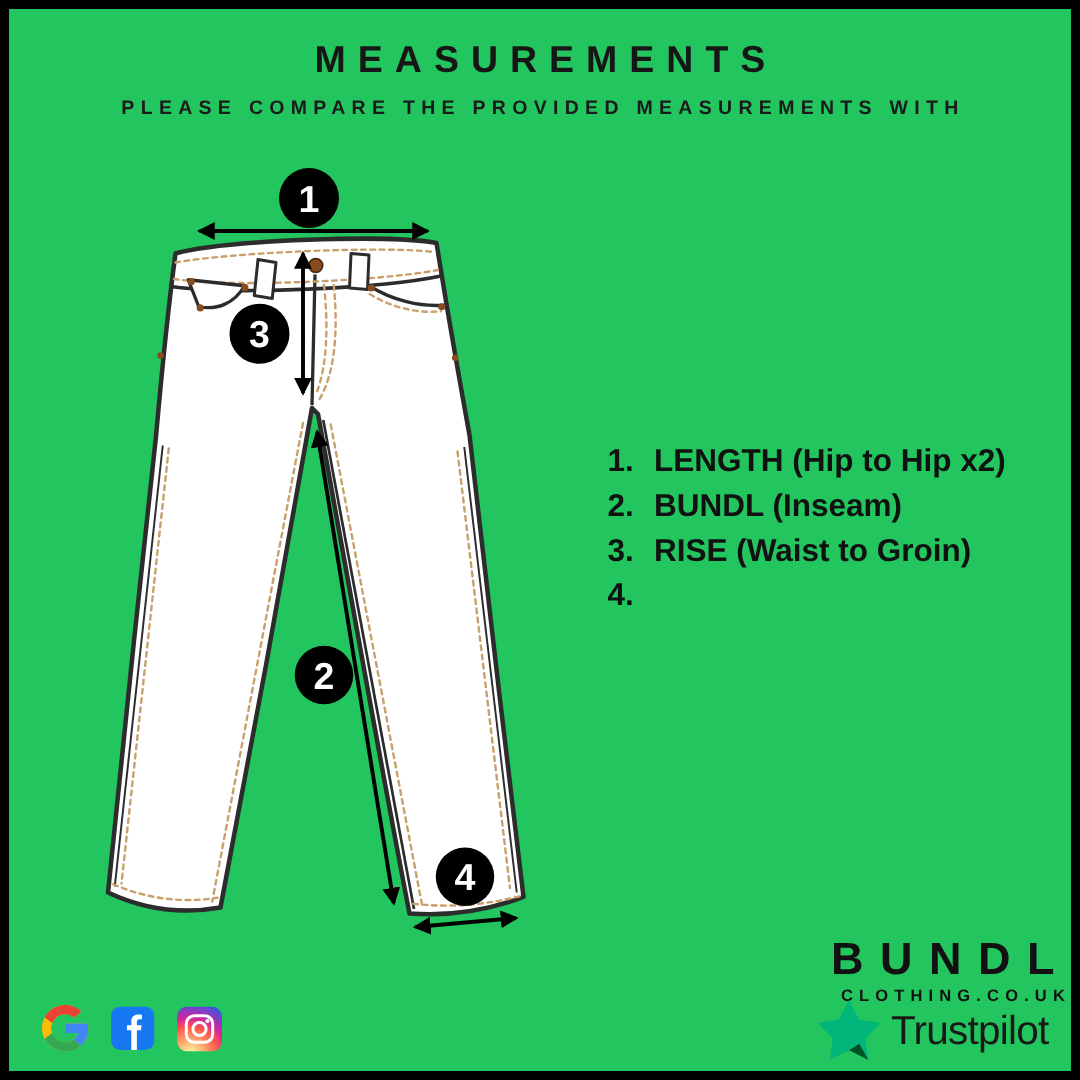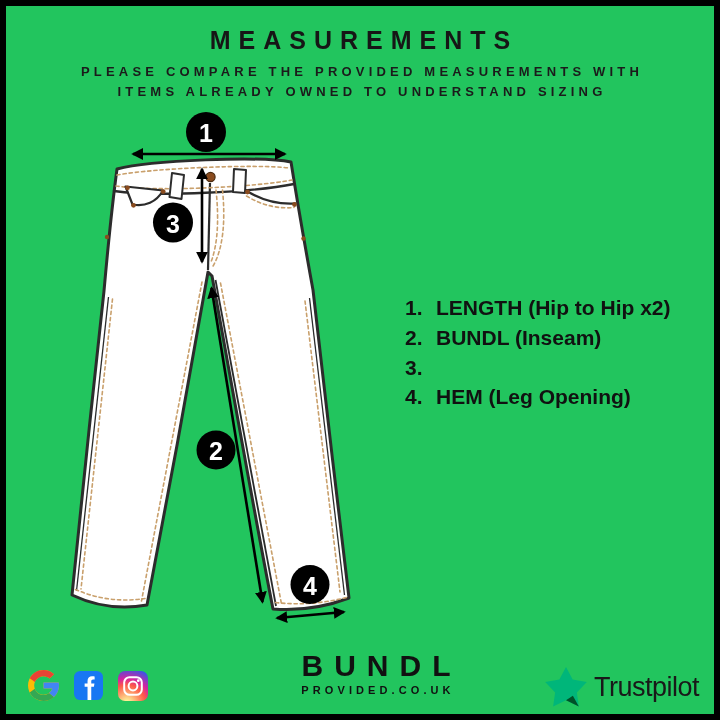--- a/index.html
+++ b/index.html
@@ -18,36 +18,35 @@
   .stitch{fill:none;stroke-width:1.6;stroke-dasharray:3.2 3;stroke-linecap:round;}
   .arrow{stroke:#000;stroke-width:2.6;}
   .callout-num{font-family:"Liberation Sans",sans-serif;font-weight:bold;font-size:25px;
                text-anchor:middle;dominant-baseline:central;}
   
   .legend{position:absolute;left:399px;top:287px;color:#111;}
   .legend-row{display:flex;font-size:21px;font-weight:bold;line-height:29.8px;}
   .legend-num{width:31px;flex:0 0 31px;}
   
   .social{position:absolute;left:22px;top:664px;display:flex;align-items:center;gap:15px;}
-  .brand{position:absolute;left:0;right:0;top:645px;text-align:center;color:#111;padding-left:32px;}
+  .brand{position:absolute;left:0;right:0;top:619px;text-align:right;color:#111;padding-left:32px;}
   .brand-name{font-size:30px;font-weight:bold;letter-spacing:11px;margin-left:11px;line-height:30px;}
   .brand-sub{font-size:11px;font-weight:bold;letter-spacing:4.1px;margin-left:4px;margin-top:3px;}
   .trustpilot{position:absolute;left:538px;top:660px;display:flex;align-items:center;gap:6px;}
   .tp-label{font-size:27px;font-weight:normal;letter-spacing:-0.5px;}
 </style>
 </head>
 <body>
 
 <div class="frame">
 
   <div class="header">
     <div class="title">MEASUREMENTS</div>
     <div class="subtitle">
       <div>PLEASE COMPARE THE PROVIDED MEASUREMENTS WITH</div>
-      <div>ITEMS ALREADY OWNED TO UNDERSTAND SIZING</div>
     </div>
   </div>
 
   <svg class="diagram" viewBox="0 0 720 720">
     <defs>
       <marker id="ah" viewBox="0 0 10 10" refX="8.5" refY="5" markerWidth="4.6" markerHeight="4.6" orient="auto-start-reverse" markerUnits="strokeWidth">
         <path d="M0,0 L10,5 L0,10 Z" fill="#000"></path>
       </marker>
     </defs>
 
@@ -126,24 +125,24 @@
     <div class="legend-row">
       <span class="legend-num">1.</span>
       <span class="legend-label">LENGTH (Hip to Hip x2)</span>
     </div>
     <div class="legend-row">
       <span class="legend-num">2.</span>
       <span class="legend-label">BUNDL (Inseam)</span>
     </div>
     <div class="legend-row">
       <span class="legend-num">3.</span>
+      <span class="legend-label">RISE (Waist to Groin)</span>
     </div>
     <div class="legend-row">
       <span class="legend-num">4.</span>
-      <span class="legend-label">HEM (Leg Opening)</span>
     </div>
   </div>
 
   <div class="social">
     <svg width="31" height="31" viewBox="4 4 40 40">
       <path d="M43.611 20.083H42V20H24v8h11.303c-1.649 4.657-6.08 8-11.303 8-6.627 0-12-5.373-12-12s5.373-12 12-12c3.059 0 5.842 1.154 7.961 3.039l5.657-5.657C34.046 6.053 29.268 4 24 4 12.955 4 4 12.955 4 24s8.955 20 20 20 20-8.955 20-20c0-1.341-.138-2.65-.389-3.917z" fill="#FBBC05"></path>
       <path d="M6.306 14.691l6.571 4.819C14.655 15.108 18.961 12 24 12c3.059 0 5.842 1.154 7.961 3.039l5.657-5.657C34.046 6.053 29.268 4 24 4 16.318 4 9.656 8.337 6.306 14.691z" fill="#EA4335"></path>
       <path d="M24 44c5.166 0 9.86-1.977 13.409-5.192l-6.19-5.238C29.211 35.091 26.715 36 24 36c-5.202 0-9.619-3.317-11.283-7.946l-6.522 5.025C9.505 39.556 16.227 44 24 44z" fill="#34A853"></path>
       <path d="M43.611 20.083H42V20H24v8h11.303c-.792 2.237-2.231 4.166-4.087 5.571l6.19 5.238C36.971 39.205 44 34 44 24c0-1.341-.138-2.65-.389-3.917z" fill="#4285F4"></path>
     </svg>
@@ -167,21 +166,21 @@
       </defs>
       <rect x="0" y="0" width="30" height="30" rx="7" fill="url(#iggrad)"></rect>
       <rect x="6.2" y="6.2" width="17.6" height="17.6" rx="5.3" fill="none" stroke-width="2" stroke="#ffffff"></rect>
       <circle cx="15" cy="15" r="4.4" fill="none" stroke-width="2" stroke="#ffffff"></circle>
       <circle cx="20.3" cy="9.7" r="1.4" fill="#ffffff"></circle>
     </svg>
   </div>
 
   <div class="brand">
     <div class="brand-name">BUNDL</div>
-    <div class="brand-sub">PROVIDED.CO.UK</div>
+    <div class="brand-sub">CLOTHING.CO.UK</div>
   </div>
 
   <div class="trustpilot">
     <svg width="44" height="42" viewBox="0 0 48 46">
       <polygon points="24,1 31.3,14.9 46.8,17.6 35.9,28.9 38.1,44.4 24,37.5 9.9,44.4 12.1,28.9 1.2,17.6 16.7,14.9" fill="#00B67A"></polygon>
       <polygon points="24,37.5 38.1,44.4 31.5,32.6" fill="#005128"></polygon>
     </svg>
     <span class="tp-label" style="color: rgb(25, 25, 25);">Trustpilot</span>
   </div>
 

